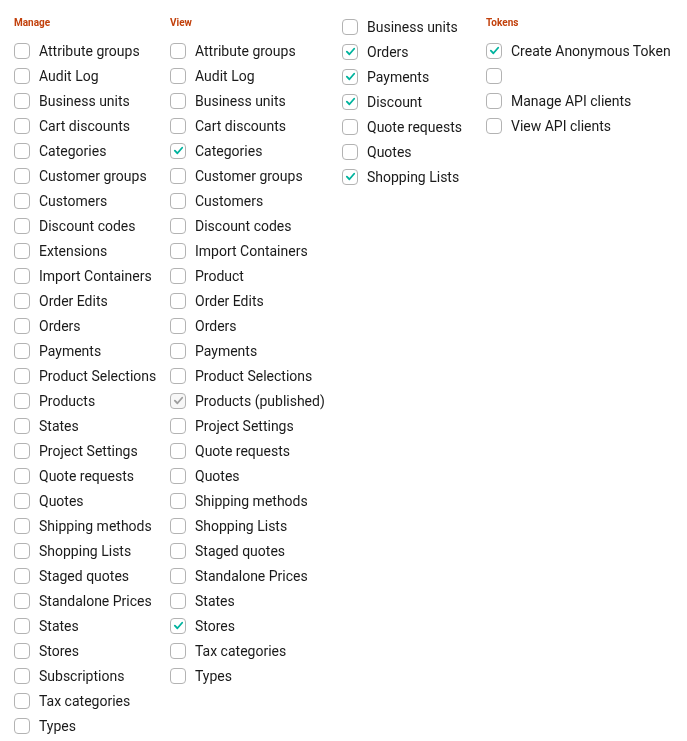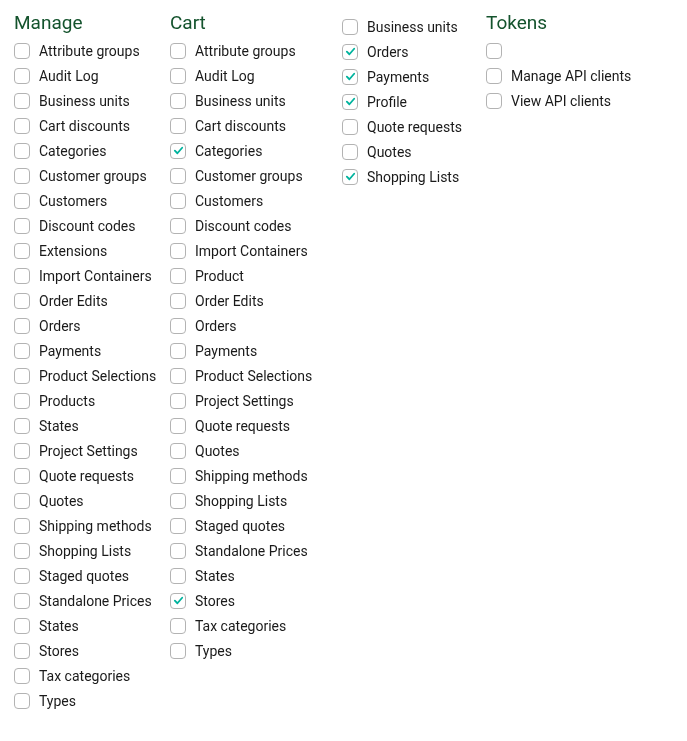--- a/index.html
+++ b/index.html
@@ -18,23 +18,23 @@
   }
   .column {
     display: flex;
     flex-direction: column;
   }
   .col-manage { width: 156px; }
   .col-view { width: 172px; }
   .col-managemy { width: 144px; }
   .col-tokens { width: 180px; }
   .col-header {
-    font-weight: 400;
-    font-size: 19px;
-    color: #14532d;
+    font-weight: 700;
+    font-size: 10px;
+    color: #c2410c;
     padding-bottom: 6px;
     line-height: 18px;
   }
   .item {
     display: flex;
     align-items: center;
     gap: 9px;
     height: 25px;
   }
   .checkbox {
@@ -166,29 +166,33 @@
       <div class="item">
         <span class="checkbox"></span>
         <span class="label">States</span>
       </div>
       <div class="item">
         <span class="checkbox"></span>
         <span class="label">Stores</span>
       </div>
       <div class="item">
         <span class="checkbox"></span>
+        <span class="label">Subscriptions</span>
+      </div>
+      <div class="item">
+        <span class="checkbox"></span>
         <span class="label">Tax categories</span>
       </div>
       <div class="item">
         <span class="checkbox"></span>
         <span class="label">Types</span>
       </div>
     </div>
     <div class="column col-view">
-      <div class="col-header">Cart</div>
+      <div class="col-header">View</div>
       <div class="item">
         <span class="checkbox"></span>
         <span class="label">Attribute groups</span>
       </div>
       <div class="item">
         <span class="checkbox"></span>
         <span class="label">Audit Log</span>
       </div>
       <div class="item">
         <span class="checkbox"></span>
@@ -234,20 +238,28 @@
         <span class="checkbox"></span>
         <span class="label">Orders</span>
       </div>
       <div class="item">
         <span class="checkbox"></span>
         <span class="label">Payments</span>
       </div>
       <div class="item">
         <span class="checkbox"></span>
         <span class="label">Product Selections</span>
+      </div>
+      <div class="item">
+        <span class="checkbox checked disabled">
+          <svg viewBox="0 0 12 12">
+            <path d="M2 6.2 L4.8 9 L10 3" fill="none" stroke-width="2" stroke-linecap="round" stroke-linejoin="round"></path>
+          </svg>
+        </span>
+        <span class="label">Products (published)</span>
       </div>
       <div class="item">
         <span class="checkbox"></span>
         <span class="label">Project Settings</span>
       </div>
       <div class="item">
         <span class="checkbox"></span>
         <span class="label">Quote requests</span>
       </div>
       <div class="item">
@@ -311,41 +323,49 @@
           </svg>
         </span>
         <span class="label">Payments</span>
       </div>
       <div class="item">
         <span class="checkbox checked">
           <svg viewBox="0 0 12 12">
             <path d="M2 6.2 L4.8 9 L10 3" fill="none" stroke-width="2" stroke-linecap="round" stroke-linejoin="round"></path>
           </svg>
         </span>
-        <span class="label">Profile</span>
+        <span class="label">Discount</span>
       </div>
       <div class="item">
         <span class="checkbox"></span>
         <span class="label">Quote requests</span>
       </div>
       <div class="item">
         <span class="checkbox"></span>
         <span class="label">Quotes</span>
       </div>
       <div class="item">
         <span class="checkbox checked">
           <svg viewBox="0 0 12 12">
             <path d="M2 6.2 L4.8 9 L10 3" fill="none" stroke-width="2" stroke-linecap="round" stroke-linejoin="round"></path>
           </svg>
         </span>
         <span class="label">Shopping Lists</span>
       </div>
     </div>
     <div class="column col-tokens">
       <div class="col-header">Tokens</div>
+      <div class="item">
+        <span class="checkbox checked">
+          <svg viewBox="0 0 12 12">
+            <path d="M2 6.2 L4.8 9 L10 3" fill="none" stroke-width="2" stroke-linecap="round" stroke-linejoin="round"></path>
+          </svg>
+        </span>
+        <span class="label">Create Anonymous Token</span>
+      </div>
       <div class="item">
         <span class="checkbox"></span>
       </div>
       <div class="item">
         <span class="checkbox"></span>
         <span class="label">Manage API clients</span>
       </div>
       <div class="item">
         <span class="checkbox"></span>
         <span class="label">View API clients</span>

